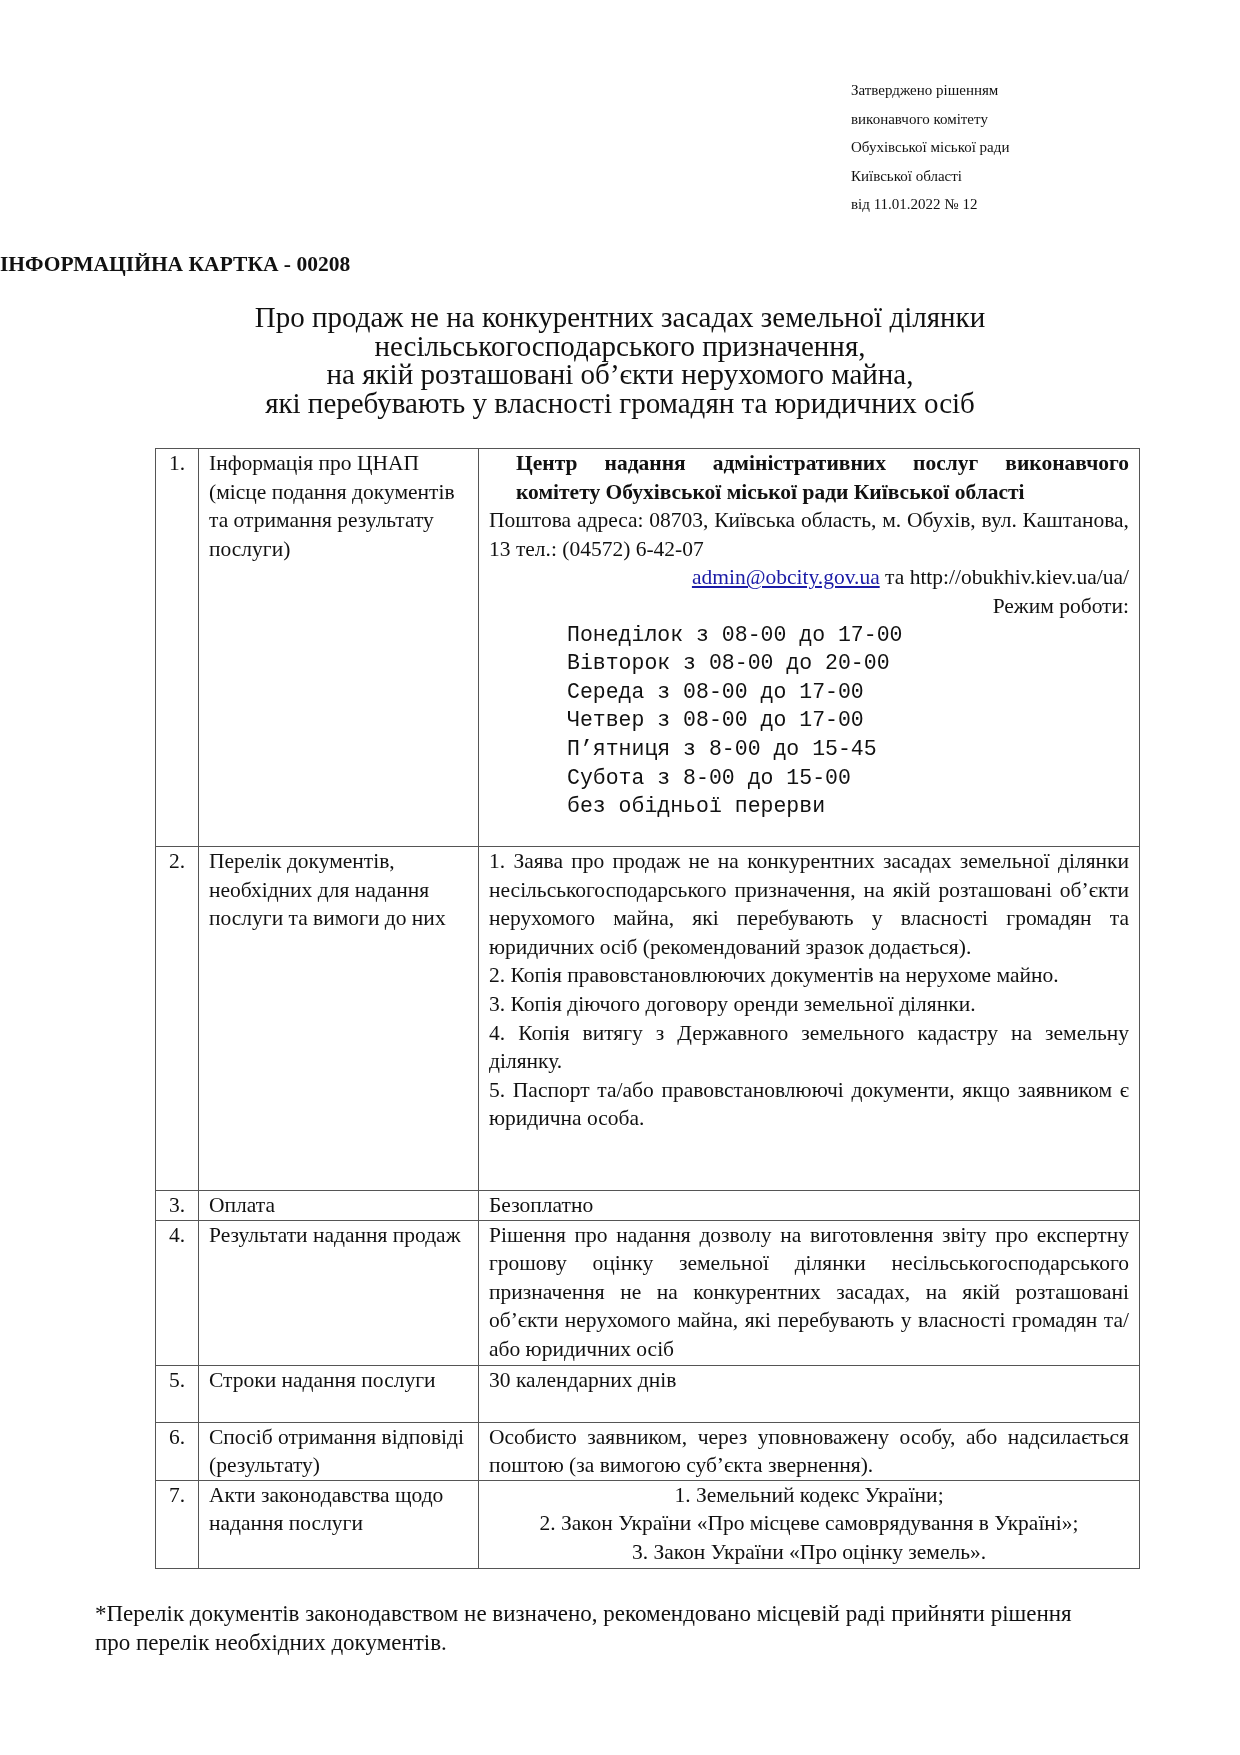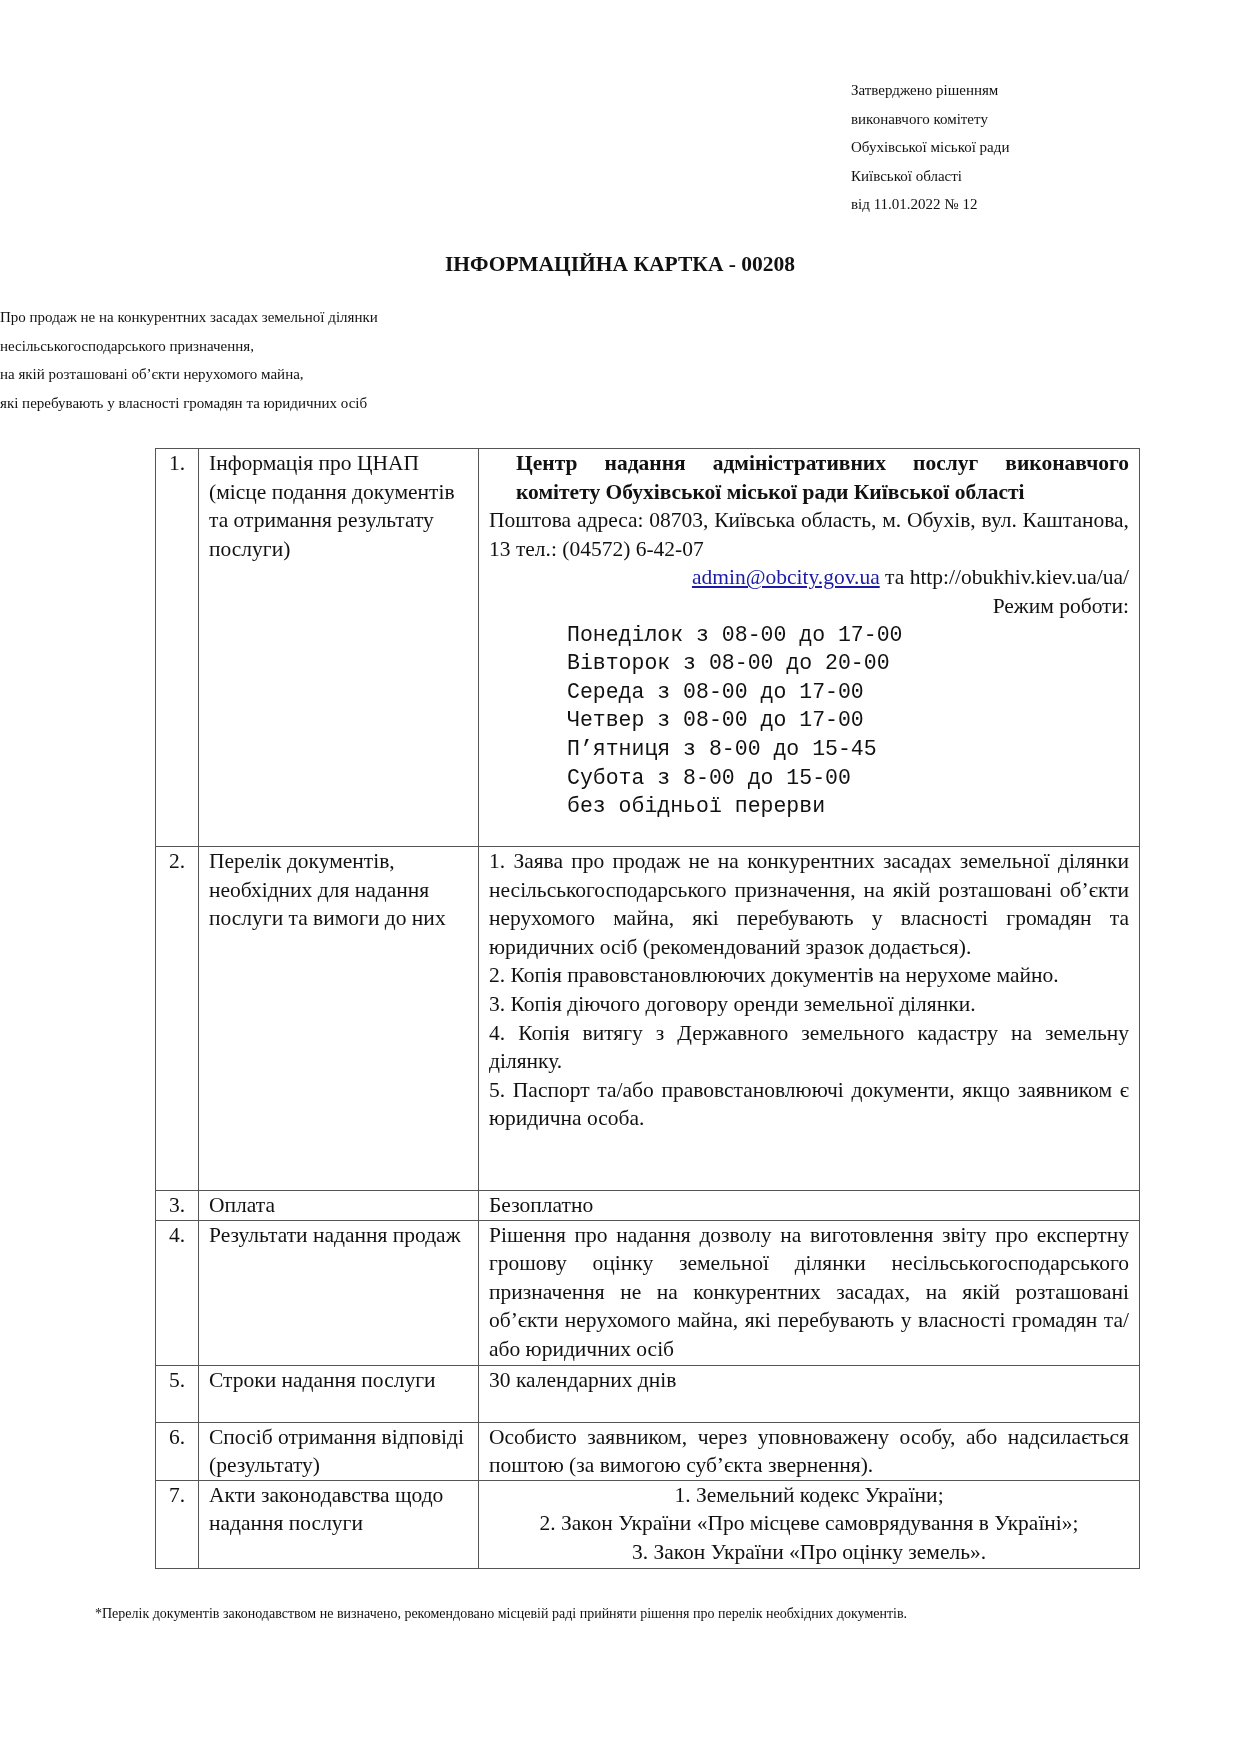--- a/index.html
+++ b/index.html
@@ -8,25 +8,25 @@
       font-family: "Liberation Serif", "DejaVu Serif", serif;
       color: #111111;
     }
     .approval {
       position: absolute; left: 851px; top: 76px;
       font-size: 15px; line-height: 28.6px;
     }
     .approval div { white-space: nowrap; }
     .card-title {
       position: absolute; left: 0; width: 1240px; top: 250px;
-      text-align: center; font-weight: bold; font-size: 21.5px; line-height: 28px;
+      font-weight: bold; font-size: 21.5px; line-height: 28px;
     }
     .subtitle {
       position: absolute; left: 0; width: 1240px; top: 303px;
-      text-align: left; font-size: 15px; line-height: 28.6px;
+      text-align: center; font-size: 29px; line-height: 28.6px;
     }
     .subtitle div { white-space: nowrap; }
     table.info {
       position: absolute; left: 155px; top: 448px; width: 984px;
       border-collapse: collapse; table-layout: fixed;
       font-size: 21.5px; line-height: 28.6px;
     }
     table.info td {
       border: 1.5px solid #555555; vertical-align: top;
       padding: 0 10px 0 10px;
@@ -44,21 +44,21 @@
     .nowrap { white-space: nowrap; }
     tr.r1 td { height: 397px; }
     tr.r2 td { height: 343px; }
     tr.r3 td { height: 27px; }
     tr.r4 td { height: 144px; }
     tr.r5 td { height: 56px; }
     tr.r6 td { height: 57px; }
     tr.r7 td { height: 87px; }
     .footnote {
       position: absolute; left: 95px; top: 1600px; width: 1000px;
-      font-size: 14px; line-height: 28.6px;
+      font-size: 23px; line-height: 28.6px;
     }
   </style>
 </head>
 <body>
 
 <div class="approval">
   <div>Затверджено рішенням</div>
   <div>виконавчого комітету</div>
   <div>Обухівської міської ради</div>
   <div>Київської області</div>

